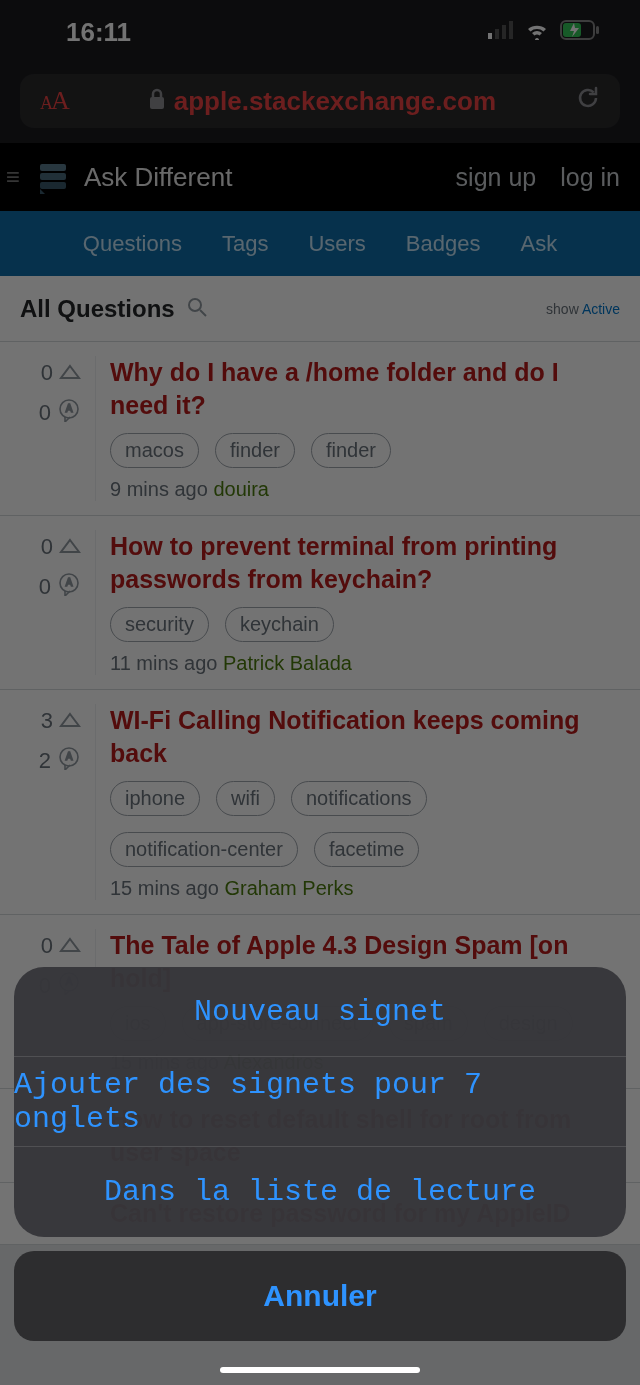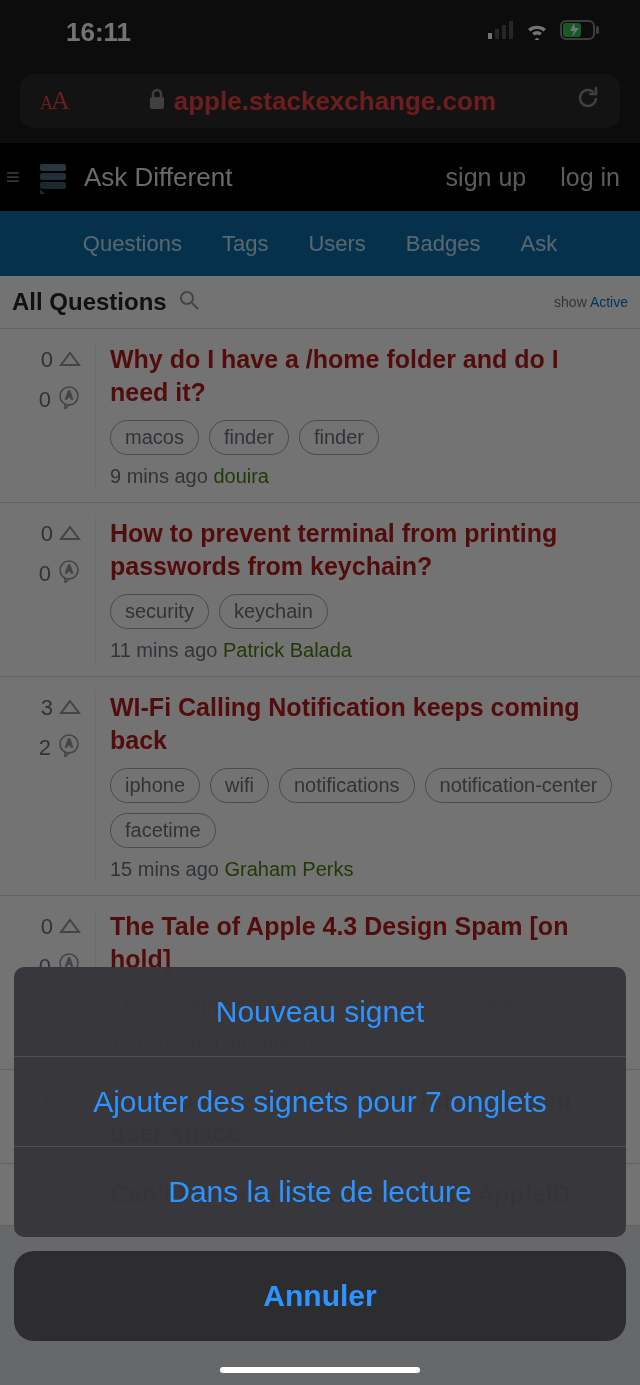--- a/index.html
+++ b/index.html
@@ -58,36 +58,36 @@
     background: #000;
     display: flex;
     align-items: center;
     padding: 0 20px 0 6px;
     color: #c8ccd0;
     font-size: 25px;
   }
   .menu-icon { width: 24px; color:#777; font-size:24px; margin-right:6px;}
   .logo { width: 34px; height: 34px; margin-right: 14px; }
   .site-title { flex: 0 0 auto; color: #e8e8e8; font-size: 26px; }
-  .auth { margin-left: auto; display: flex; gap: 34px; color: #c8ccd0; }
+  .auth { margin-left: auto; display: flex; gap: 24px; color: #c8ccd0; }
   .site-nav {
     height: 65px;
     background: #0f6ea8;
     display: flex;
     align-items: center;
     justify-content: center;
     gap: 40px;
     color: #c3e2f5;
     font-size: 22px;
   }
   .questions-bar {
-    height: 53px;
-    display: flex;
-    align-items: center;
-    padding: 0 12px;
+    height: 66px;
+    display: flex;
+    align-items: center;
+    padding: 0 20px;
     background: #fff;
     border-bottom: 1px solid #d6d9dc;
     gap: 12px;
   }
   .questions-bar h1 { font-size: 24px; font-weight: 700; color:#242729;}
   .show-sort { margin-left: auto; font-size: 14px; color:#6a737c; }
   .show-sort .sort { color: #07c; }
   .qlist { background: #fff; }
   .qitem {
     display: flex;
@@ -101,21 +101,21 @@
     flex-direction: column;
     align-items: flex-end;
     gap: 12px;
     padding: 4px 14px 0 0;
     color: #6a737c;
     font-size: 22px;
   }
   .stat-row { display: flex; align-items: center; gap: 6px; }
   .qbody { flex: 1; padding-left: 14px; }
   .qtitle { color: #b91c1c; font-size: 25px; font-weight: 600; line-height: 1.3; }
-  .tags { display: flex; flex-wrap: wrap; gap: 10px; margin: 12px 0 10px; }
+  .tags { display: flex; flex-wrap: wrap; gap: 16px; margin: 12px 0 10px; }
   .tag {
     border: 1px solid #9fa6ad;
     color: #6a737c;
     border-radius: 18px;
     padding: 5px 14px;
     font-size: 20px;
     background: #fff;
   }
   .qmeta { color: #6a737c; font-size: 20px; }
   .qmeta .user { color: #4d7c0f; }
@@ -131,22 +131,23 @@
     position: absolute;
     left: 14px; right: 14px;
     bottom: 44px;
     z-index: 100;
     display: flex;
     flex-direction: column;
     gap: 14px;
   }
   .sheet-group {
     background: rgba(54,54,58,0.96);
-    border-radius: 10px;
+    border-radius: 30px;
     overflow: hidden;
+    font-family: Liberation Mono, monospace;
   }
   .sheet-item {
     height: 90px;
     display: flex;
     align-items: center;
     justify-content: center;
     color: #2e93ff;
     font-size: 30px;
     border-bottom: 1px solid rgba(255,255,255,0.12);
   }

